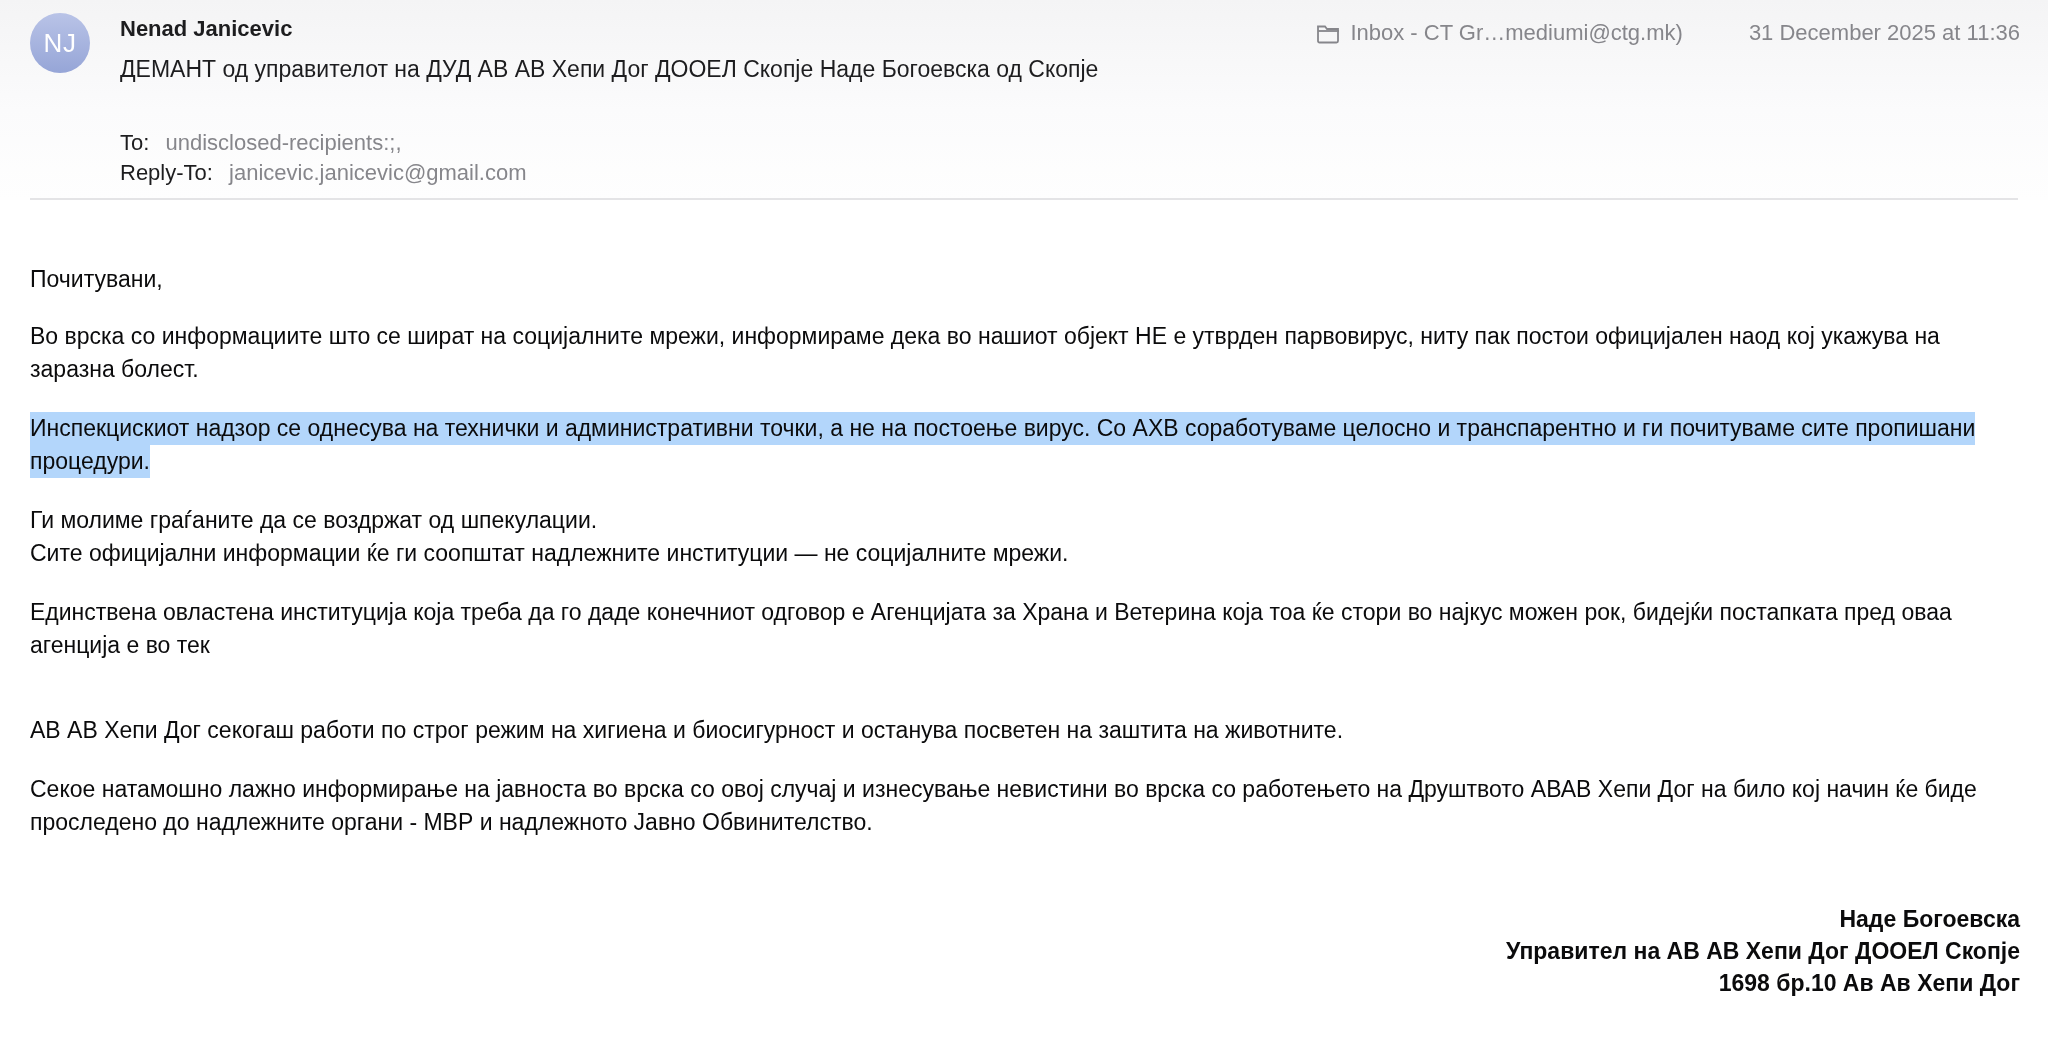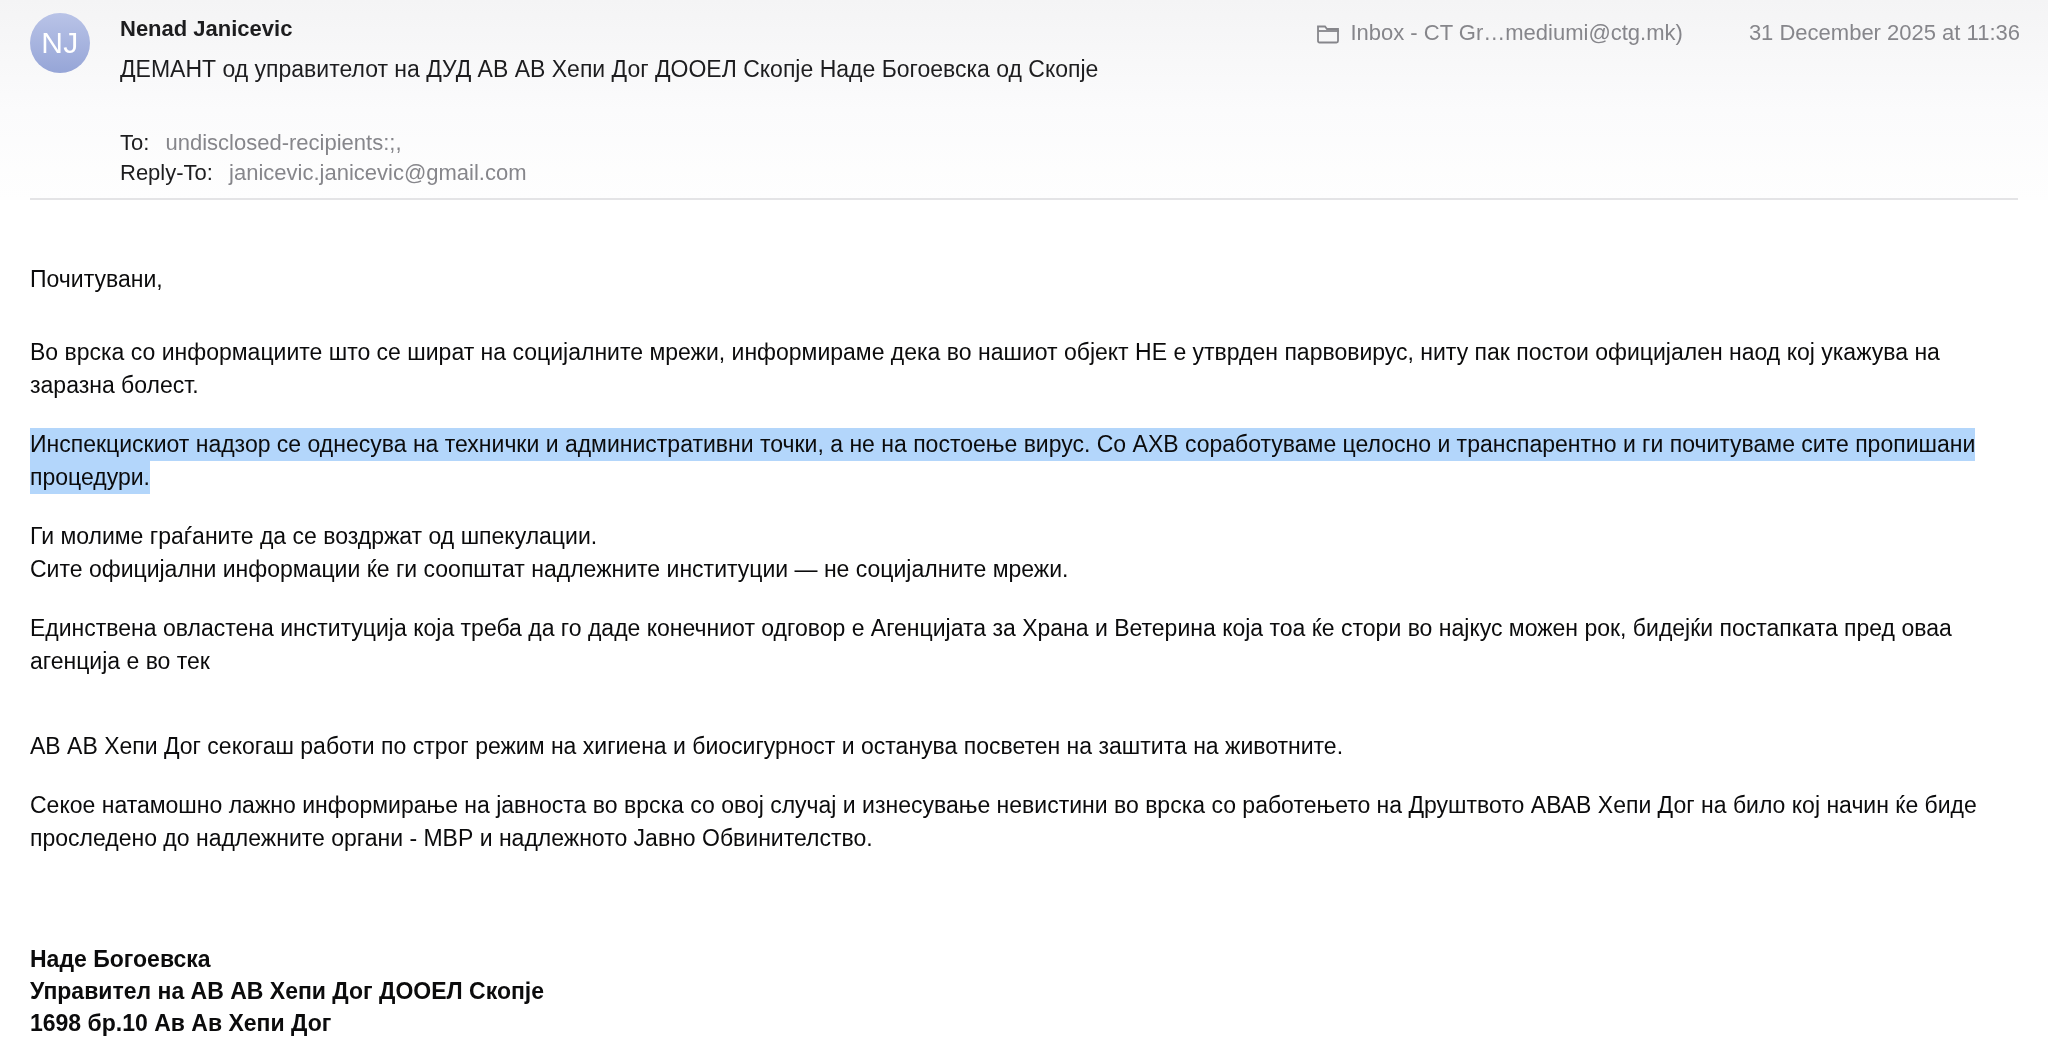--- a/index.html
+++ b/index.html
@@ -21,21 +21,21 @@
     height: 200px;
     background: linear-gradient(180deg, #f4f4f5 0%, #fbfbfc 55%, #fefefe 100%);
   }
   .avatar {
     position: absolute;
     left: 30px; top: 13px;
     width: 60px; height: 60px;
     border-radius: 50%;
     background: linear-gradient(180deg, #b9c3e7 0%, #96a5d7 100%);
     color: #ffffff;
-    font-size: 30px;
+    font-size: 26px;
     font-weight: 500;
     display: flex; align-items: center; justify-content: center;
     letter-spacing: 0.5px;
   }
   .sender-name {
     position: absolute;
     left: 120px; top: 16px;
     font-size: 22px;
     font-weight: 700;
     color: #1d1d1f;
@@ -81,29 +81,29 @@
   .mail-body {
     position: absolute;
     top: 200px; left: 0; right: 0; bottom: 0;
     padding: 0 28px 16px 30px;
     font-size: 23px;
     line-height: 33px;
     color: #0b0b0c;
   }
   .greeting { margin-top: 63px; }
   .para { margin-top: 26px; }
-  .para.p1 { margin-top: 40px; }
+  .para.p1 { margin-top: 24px; }
   .para.p4 { margin-top: 52px; }
   .hl {
     background: #b3d6fb;
     box-decoration-break: clone;
     -webkit-box-decoration-break: clone;
     padding: 3px 0 4px 0;
   }
-  .signature { margin-top: 88px; font-weight: 700; line-height: 32px; }
+  .signature { margin-top: 64px; font-weight: 700; line-height: 32px; text-align: right; }
 </style>
 </head>
 <body>
 
 <div class="screen">
 
   <div class="mail-header">
 
     <div class="avatar">
       <span>NJ</span>

